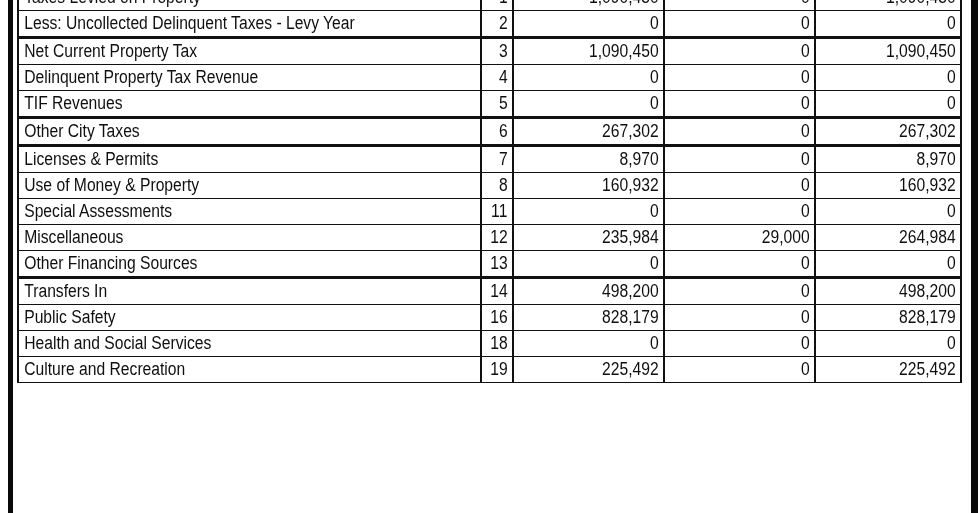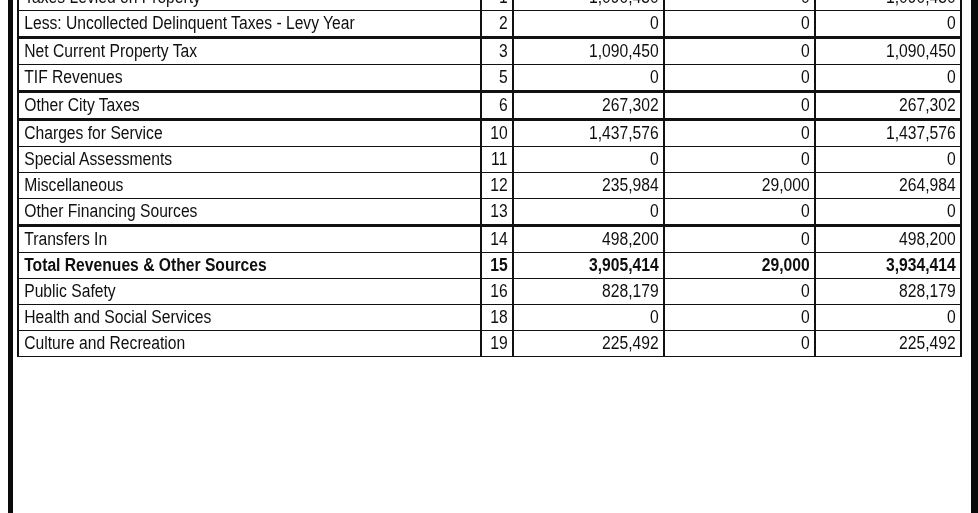--- a/index.html
+++ b/index.html
@@ -95,39 +95,53 @@
           <td class="num"><span class="gl">0</span></td>
         </tr>
         <tr class="thick-top">
           <td class="label"><span class="gl">Net Current Property Tax</span></td>
           <td class="line"><span class="gl">3</span></td>
           <td class="num"><span class="gl">1,090,450</span></td>
           <td class="num"><span class="gl">0</span></td>
           <td class="num"><span class="gl">1,090,450</span></td>
         </tr>
         <tr>
+          <td class="label"><span class="gl">Delinquent Property Tax Revenue</span></td>
+          <td class="line"><span class="gl">4</span></td>
+          <td class="num"><span class="gl">0</span></td>
+          <td class="num"><span class="gl">0</span></td>
+          <td class="num"><span class="gl">0</span></td>
+        </tr>
+        <tr>
           <td class="label"><span class="gl">TIF Revenues</span></td>
           <td class="line"><span class="gl">5</span></td>
           <td class="num"><span class="gl">0</span></td>
           <td class="num"><span class="gl">0</span></td>
           <td class="num"><span class="gl">0</span></td>
         </tr>
         <tr class="thick-top">
           <td class="label"><span class="gl">Other City Taxes</span></td>
           <td class="line"><span class="gl">6</span></td>
           <td class="num"><span class="gl">267,302</span></td>
           <td class="num"><span class="gl">0</span></td>
           <td class="num"><span class="gl">267,302</span></td>
         </tr>
         <tr class="thick-top">
-          <td class="label"><span class="gl">Charges for Service</span></td>
-          <td class="line"><span class="gl">10</span></td>
-          <td class="num"><span class="gl">1,437,576</span></td>
+          <td class="label"><span class="gl">Licenses &amp; Permits</span></td>
+          <td class="line"><span class="gl">7</span></td>
+          <td class="num"><span class="gl">8,970</span></td>
           <td class="num"><span class="gl">0</span></td>
-          <td class="num"><span class="gl">1,437,576</span></td>
+          <td class="num"><span class="gl">8,970</span></td>
+        </tr>
+        <tr>
+          <td class="label"><span class="gl">Use of Money &amp; Property</span></td>
+          <td class="line"><span class="gl">8</span></td>
+          <td class="num"><span class="gl">160,932</span></td>
+          <td class="num"><span class="gl">0</span></td>
+          <td class="num"><span class="gl">160,932</span></td>
         </tr>
         <tr>
           <td class="label"><span class="gl">Special Assessments</span></td>
           <td class="line"><span class="gl">11</span></td>
           <td class="num"><span class="gl">0</span></td>
           <td class="num"><span class="gl">0</span></td>
           <td class="num"><span class="gl">0</span></td>
         </tr>
         <tr>
           <td class="label"><span class="gl">Miscellaneous</span></td>
@@ -143,27 +157,20 @@
           <td class="num"><span class="gl">0</span></td>
           <td class="num"><span class="gl">0</span></td>
         </tr>
         <tr class="thick-top">
           <td class="label"><span class="gl">Transfers In</span></td>
           <td class="line"><span class="gl">14</span></td>
           <td class="num"><span class="gl">498,200</span></td>
           <td class="num"><span class="gl">0</span></td>
           <td class="num"><span class="gl">498,200</span></td>
         </tr>
-        <tr class="bold">
-          <td class="label"><span class="gl">Total Revenues &amp; Other Sources</span></td>
-          <td class="line"><span class="gl">15</span></td>
-          <td class="num"><span class="gl">3,905,414</span></td>
-          <td class="num"><span class="gl">29,000</span></td>
-          <td class="num"><span class="gl">3,934,414</span></td>
-        </tr>
         <tr>
           <td class="label"><span class="gl">Public Safety</span></td>
           <td class="line"><span class="gl">16</span></td>
           <td class="num"><span class="gl">828,179</span></td>
           <td class="num"><span class="gl">0</span></td>
           <td class="num"><span class="gl">828,179</span></td>
         </tr>
         <tr>
           <td class="label"><span class="gl">Health and Social Services</span></td>
           <td class="line"><span class="gl">18</span></td>

